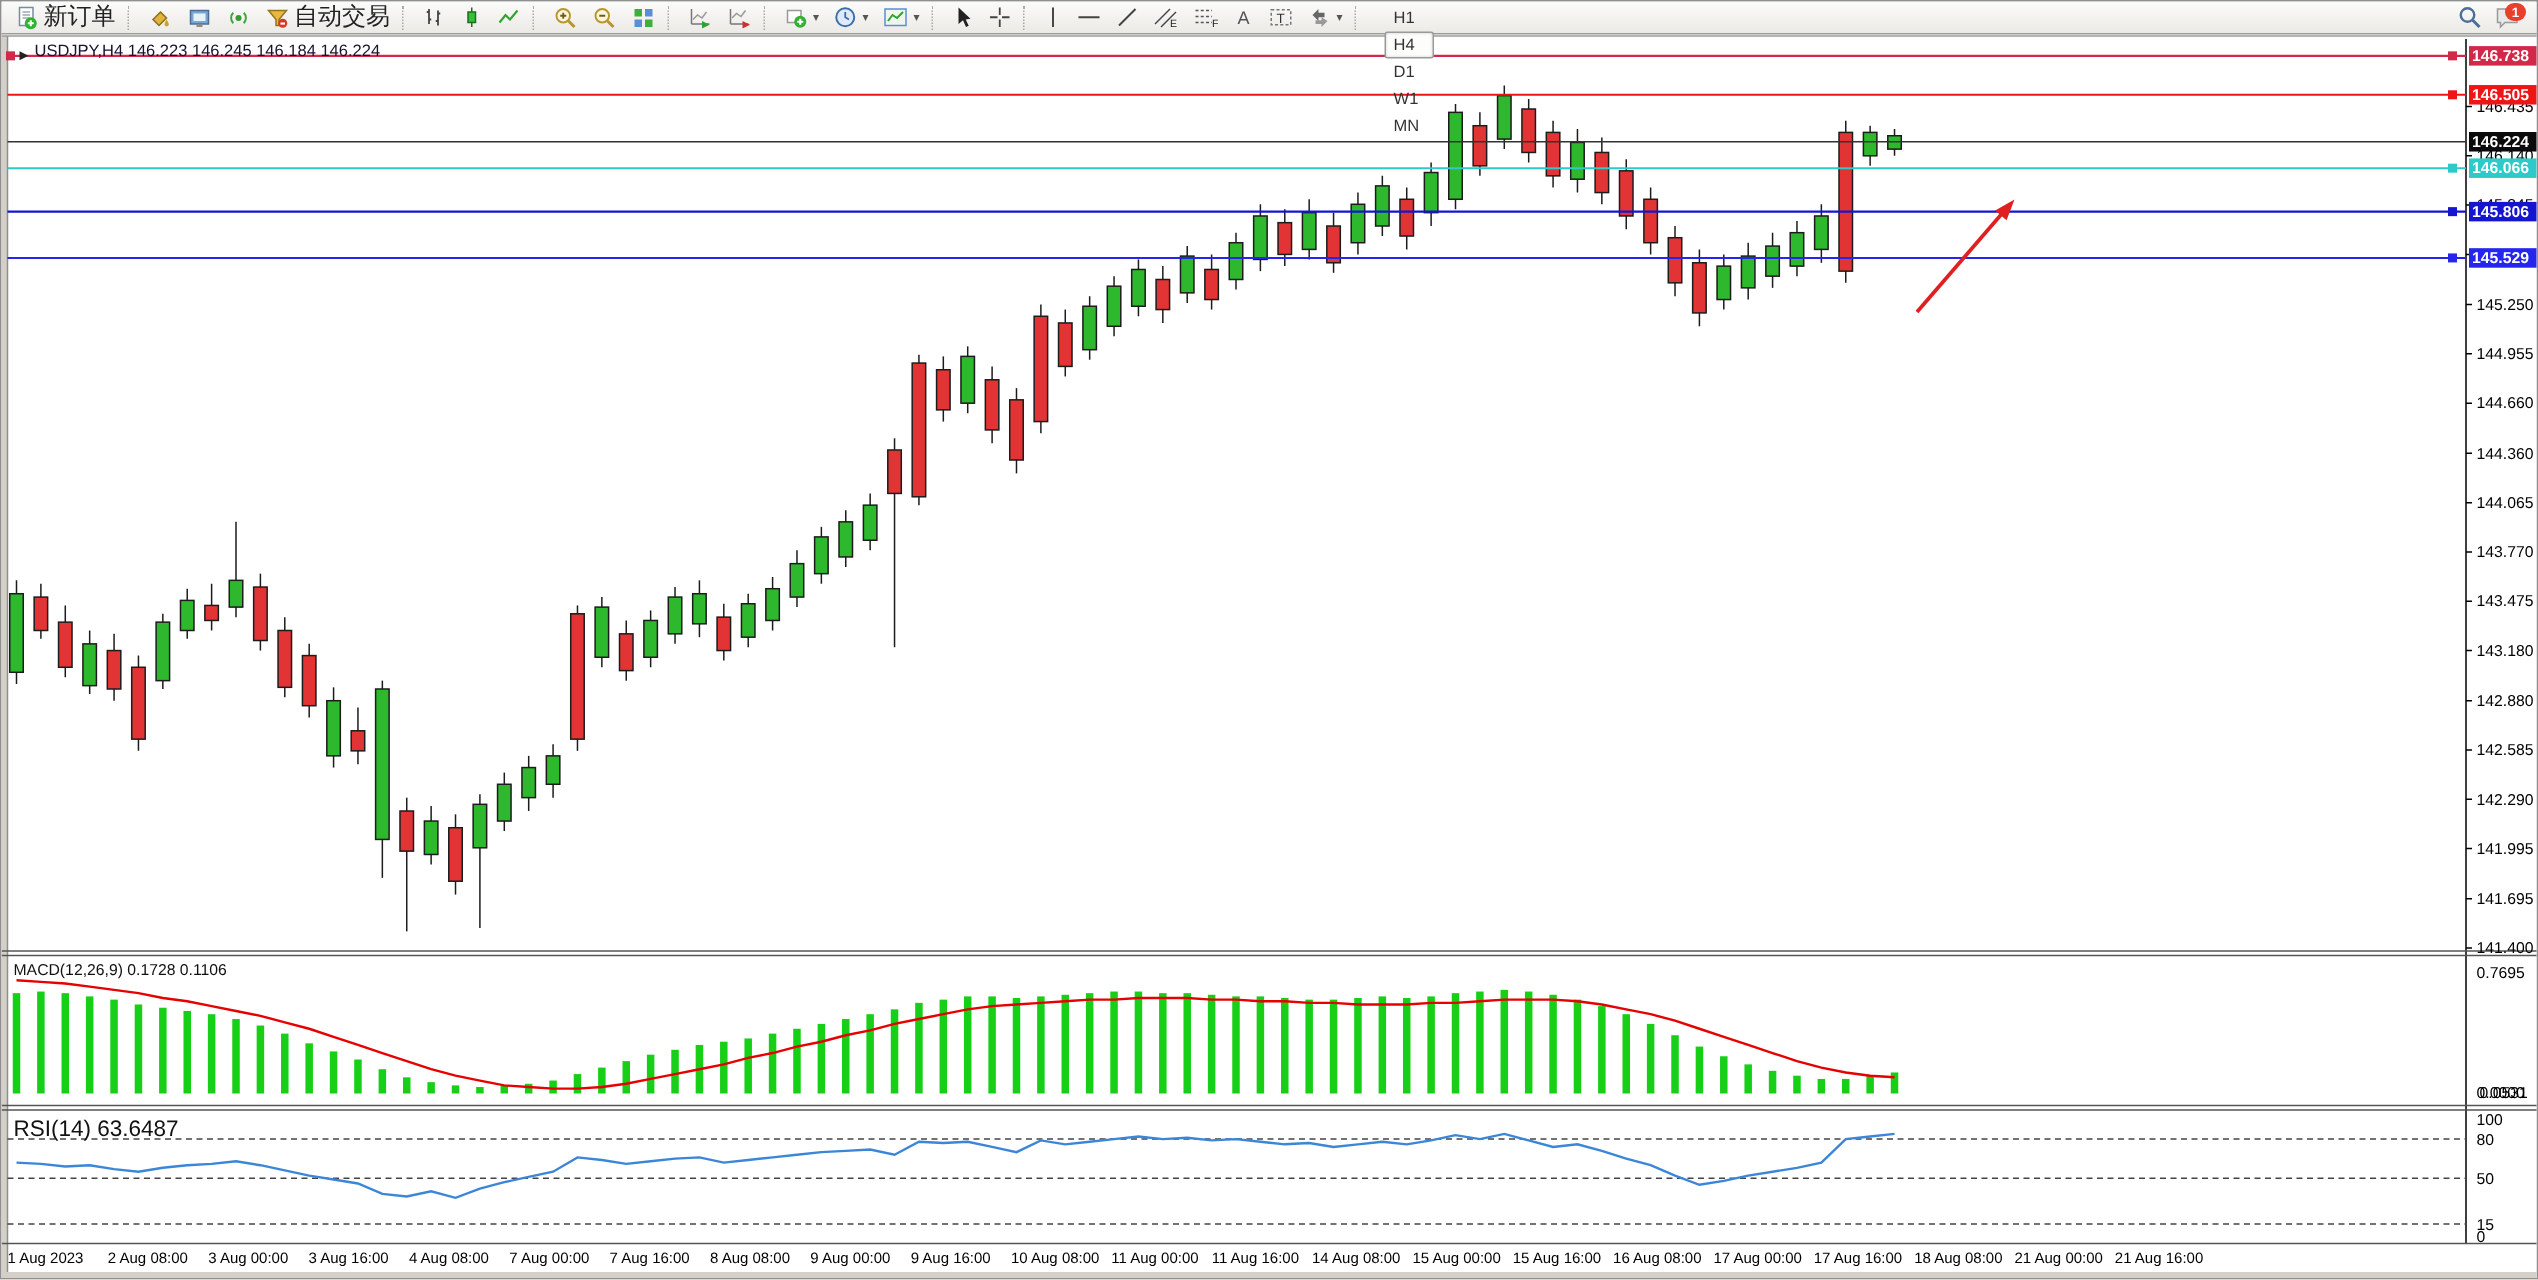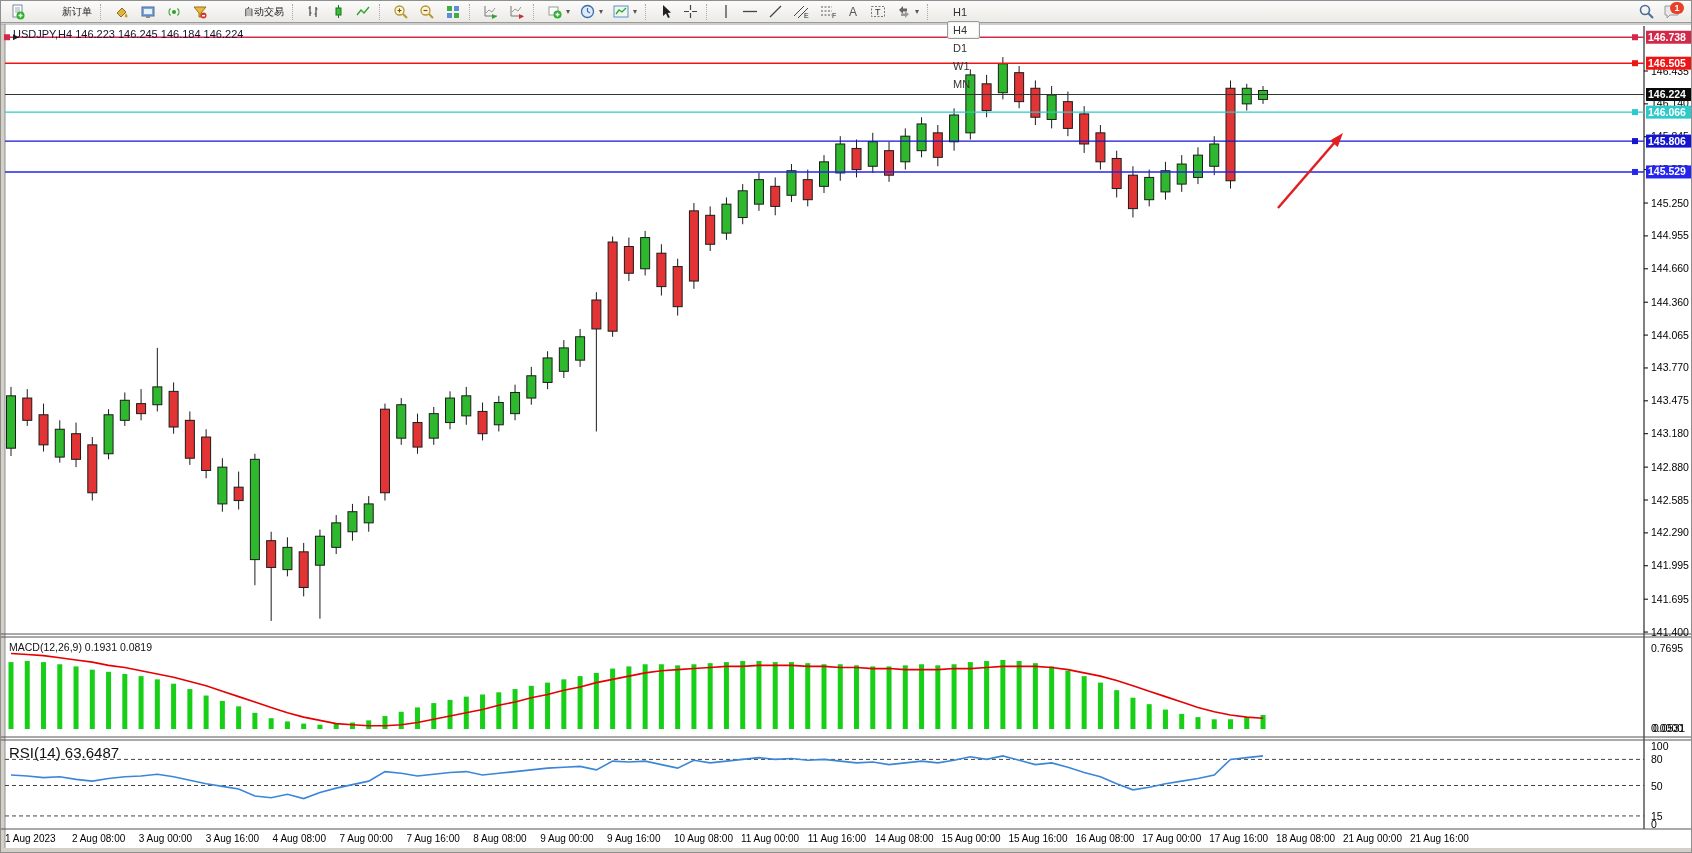--- a/index.html
+++ b/index.html
@@ -1,20 +1,20 @@
 <!DOCTYPE html>
 <html><head>
 <meta charset="utf-8">
 <style>
   html,body{margin:0;padding:0;background:#e8e8e8;font-family:"Liberation Sans",sans-serif;}
   #app{position:relative;width:1692px;height:853px;background:#ffffff;overflow:hidden;border:1px solid #8f8f8f;box-sizing:border-box;}
   
   #toolbar{position:absolute;top:0;left:0;width:1692px;height:22px;background:linear-gradient(#fbfbfa,#eceae6);border-bottom:1px solid #9b9b9b;display:flex;align-items:center;padding:0 4px;box-sizing:border-box;z-index:5;}
   .tb-btn{display:flex;align-items:center;gap:3px;padding:1px 4px;height:19px;box-sizing:border-box;border:1px solid transparent;border-radius:2px;cursor:default;}
-  .tb-label{font-size:10px;color:#222;white-space:nowrap;margin-left:33px;}
+  .tb-label{font-size:16px;color:#222;white-space:nowrap;}
   .tb-sep{width:5px;height:16px;margin:0 3px;border-left:1px dotted #a9a9a9;}
   .caret{font-size:8px;color:#555;margin-left:1px;}
   .tf{font-size:11px;color:#333;padding:2px 5px;margin:0 1px;border:1px solid transparent;border-radius:2px;}
   .tf.active{background:#fdfdfb;border-color:#9a9a9a;box-shadow:inset 0 0 2px #ccc;}
   .tb-right{margin-left:auto;display:flex;align-items:center;gap:8px;padding-right:8px;}
   .badge-wrap{position:relative;width:18px;height:18px;}
   .badge{position:absolute;top:-1px;right:-3px;min-width:12px;height:12px;border-radius:7px;background:#e8402a;color:#fff;font-size:9px;line-height:12px;text-align:center;font-weight:bold;padding:0 1px;}
   
   .ov{position:absolute;z-index:3;font-size:11px;color:#14142e;white-space:nowrap;}
   #plot{position:absolute;top:0;left:0;z-index:1;}
@@ -566,17 +566,17 @@
       <text x="1074.4" y="841" font-size="10" fill="#000">16 Aug 08:00</text>
       <text x="1141.3000000000002" y="841" font-size="10" fill="#000">17 Aug 00:00</text>
       <text x="1208.2" y="841" font-size="10" fill="#000">17 Aug 16:00</text>
       <text x="1275.1000000000001" y="841" font-size="10" fill="#000">18 Aug 08:00</text>
       <text x="1342" y="841" font-size="10" fill="#000">21 Aug 00:00</text>
       <text x="1408.9" y="841" font-size="10" fill="#000">21 Aug 16:00</text>
       <line x1="1277" y1="207" x2="1334" y2="141" stroke="#e02020" stroke-width="2.5"></line>
       <polygon points="1342,132 1336.7,145.9 1329.1,139.4" fill="#e02020"></polygon>
     </svg>
 
-  <div class="ov" style="left:12px;top:27px;">USDJPY,H4 146.223 146.245 146.184 146.224</div>
-  <div class="ov" style="left:8px;top:640px;color:#111;font-size:10.5px;">MACD(12,26,9) 0.1931 0.0819</div>
+  <div class="ov" style="left:22px;top:27px;">USDJPY,H4 146.223 146.245 146.184 146.224</div>
+  <div class="ov" style="left:8px;top:640px;color:#111;font-size:10.5px;">MACD(12,26,9) 0.1728 0.1106</div>
   <div class="ov" style="left:8px;top:743px;color:#111;font-size:15px;">RSI(14) 63.6487</div>
 
 </div>
 
 </body></html>

